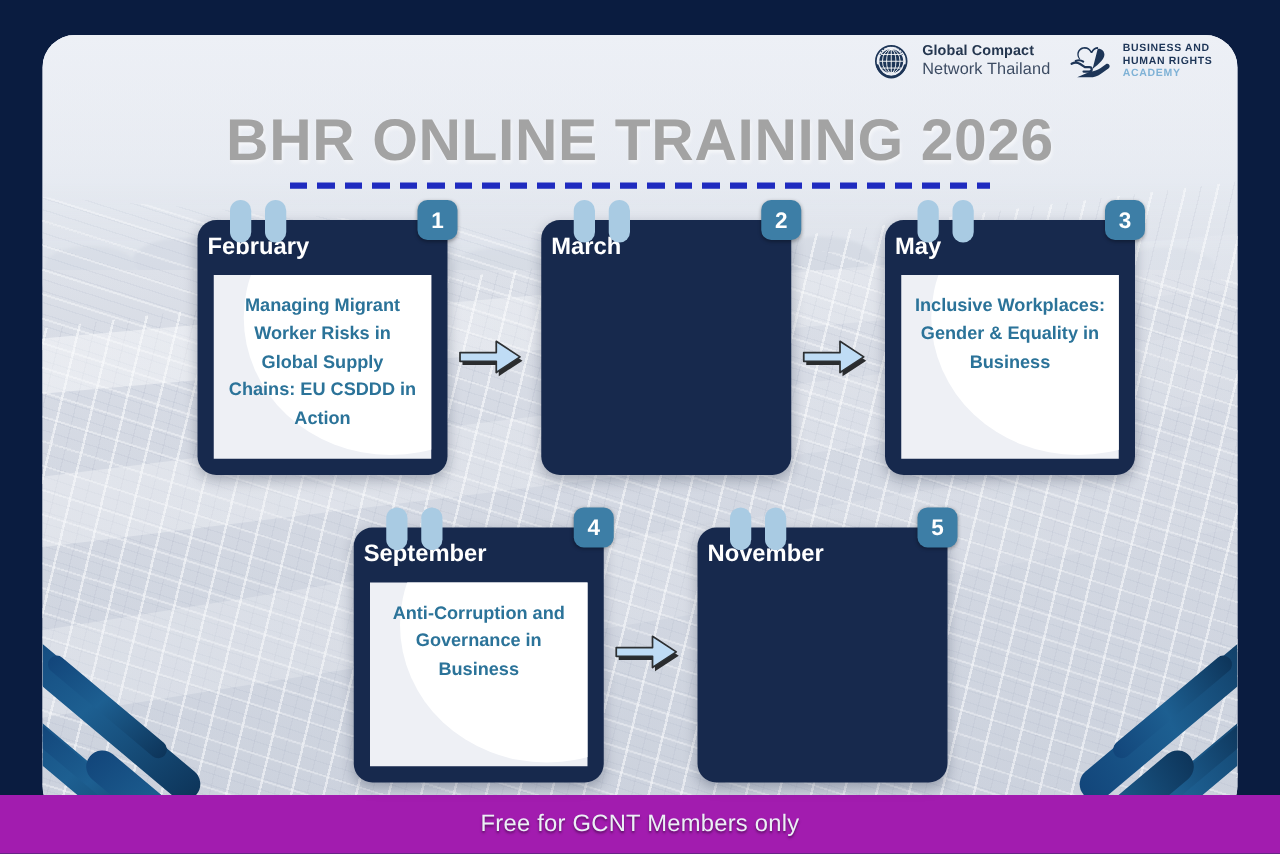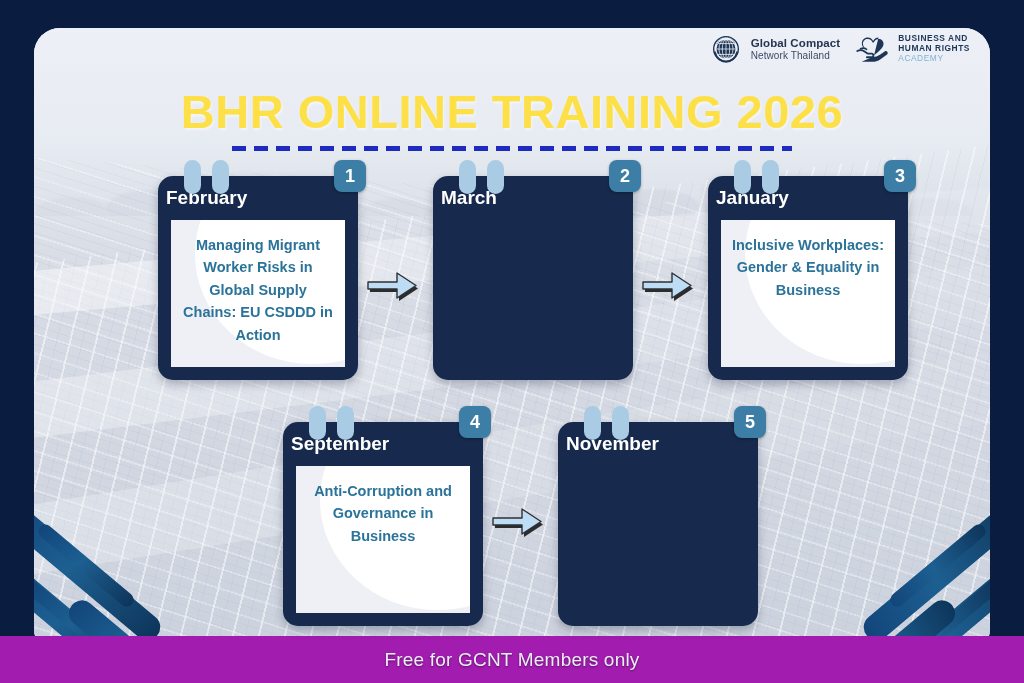--- a/index.html
+++ b/index.html
@@ -111,30 +111,30 @@
     position:absolute; top:32px; right:54px;
     display:flex; align-items:center; gap:14px;
     z-index:6;
   }
   .logo-group { display:flex; align-items:center; gap:8px; }
   .gc-emblem {
     width:34px; height:34px; flex:none;
   }
   .gc-text { line-height:1.12; }
   .gc-l1 { font-size:11.5px; font-weight:bold; color:#24364f; letter-spacing:.1px; }
-  .gc-l2 { font-size:10px; color:#3d4c63; letter-spacing:.1px; }
+  .gc-l2 { font-size:13px; color:#3d4c63; letter-spacing:.1px; }
   .bhr-emblem { width:36px; height:30px; flex:none; }
   .bhr-text { line-height:1.18; }
   .bhr-l1, .bhr-l2 { font-size:8.4px; font-weight:bold; color:#1d3557; letter-spacing:.55px; }
-  .bhr-l3 { font-size:8.4px; font-weight:normal; color:#7fb2d6; letter-spacing:.55px; }
+  .bhr-l3 { font-size:8.4px; font-weight:bold; color:#7fb2d6; letter-spacing:.55px; }
 
   
   #title-wrap { position:absolute; top:84px; left:0; right:0; text-align:center; z-index:5; }
   #title {
-    font-size:47px; font-weight:bold; color:#fde047;
+    font-size:47px; font-weight:bold; color:#a3a3a3;
     letter-spacing:.5px;
     text-shadow:1px 2px 3px rgba(255,255,255,.55);
   }
   #title-rule {
     margin:7px auto 0; width:560px; height:5px;
     background:repeating-linear-gradient(90deg,#1f2bbf 0 14px, transparent 14px 22px);
   }
 
   
   .card {
@@ -275,21 +275,21 @@
     <div class="badge">2</div>
     <div class="month">March</div>
   </div>
 
   <div class="card" style="left:708px; top:176px; width:200px; height:204px;">
     <div class="tabs">
       <div class="tab"></div>
       <div class="tab"></div>
     </div>
     <div class="badge">3</div>
-    <div class="month">January</div>
+    <div class="month">May</div>
     <div class="body-panel">
       <div class="body-text">Inclusive Workplaces: Gender &amp; Equality in Business</div>
     </div>
   </div>
 
   <div class="card" style="left:283px; top:422px; width:200px; height:204px;">
     <div class="tabs">
       <div class="tab"></div>
       <div class="tab"></div>
     </div>

